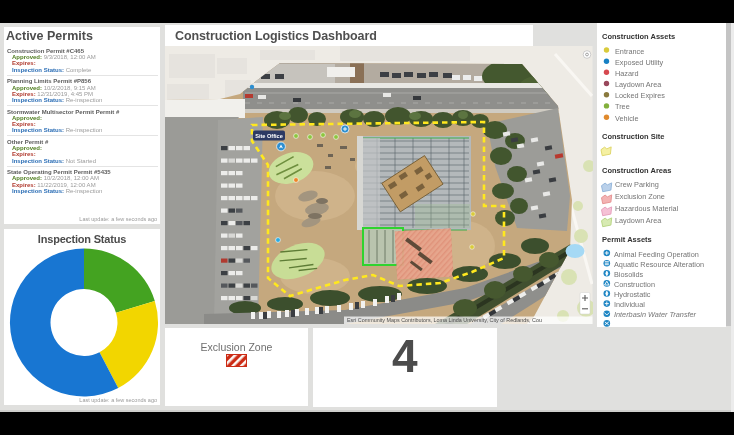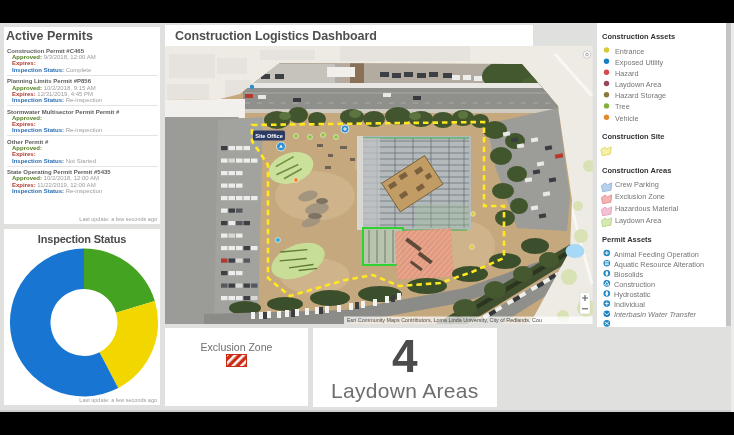--- a/index.html
+++ b/index.html
@@ -489,21 +489,21 @@
         <path d="M9.8 278.5 v4.2 M7.8 280.6 h4"></path>
         <path d="M7.3 289.5 l2.5 2.5 l2.5 -2.5"></path>
         <path d="M7.8 298.9 l4 3 M7.8 301.9 l4 -3"></path>
       </g>
     </svg>
 
     <div style="position:absolute;left:18px;top:23.5px;">Entrance</div>
     <div style="position:absolute;left:18px;top:34.7px;">Exposed Utility</div>
     <div style="position:absolute;left:18px;top:45.8px;">Hazard</div>
     <div style="position:absolute;left:18px;top:57px;">Laydown Area</div>
-    <div style="position:absolute;left:18px;top:68.2px;">Hazard Storage</div>
+    <div style="position:absolute;left:18px;top:68.2px;">Locked Expires</div>
     <div style="position:absolute;left:18px;top:79.4px;">Tree</div>
     <div style="position:absolute;left:18px;top:90.7px;">Vehicle</div>
 
     <div style="position:absolute;left:5px;top:109px;font-size:7.5px;font-weight:bold;color:#323232;">Construction Site</div>
 
     <div style="position:absolute;left:5px;top:143px;font-size:7.5px;font-weight:bold;color:#323232;">Construction Areas</div>
     <div style="position:absolute;left:18px;top:157px;">Crew Parking</div>
     <div style="position:absolute;left:18px;top:169px;">Exclusion Zone</div>
     <div style="position:absolute;left:18px;top:181px;">Hazardous Material</div>
     <div style="position:absolute;left:18px;top:193px;">Laydown Area</div>
@@ -529,21 +529,20 @@
         <rect width="6" height="6" fill="#cc2b15"></rect>
             <rect width="2.6" height="6" fill="#fdf8f4"></rect>
       </pattern>
         </defs>
       <rect x="0.5" y="0.5" width="20" height="12" fill="url(#hz)" stroke="#cc2b15" stroke-width="1"></rect>
     </svg>
   </div>
 
   <div class="panel" id="card2" style="left:313px;top:328px;width:183.5px;height:78.5px;text-align:center;">
     <div style="margin-top:1px;font-size:46px;font-weight:bold;color:#4c4c4c;">4</div>
-    <div style="margin-top:-4px;font-size:21px;letter-spacing:0.3px;color:#6e6e6e;">Laydown Areas</div>
   </div>
 
 
   <div style="position:absolute;left:0;top:409.5px;width:734px;height:2.5px;background:#cfcfcd;"></div>
 
   <div style="position:absolute;left:730.5px;top:23px;width:3.5px;height:389px;background:#ececec;"></div>
 
   <div style="position:absolute;left:0;top:0;width:734px;height:23px;background:#000;"></div>
 
   <div style="position:absolute;left:0;top:412px;width:734px;height:23px;background:#000;"></div>

